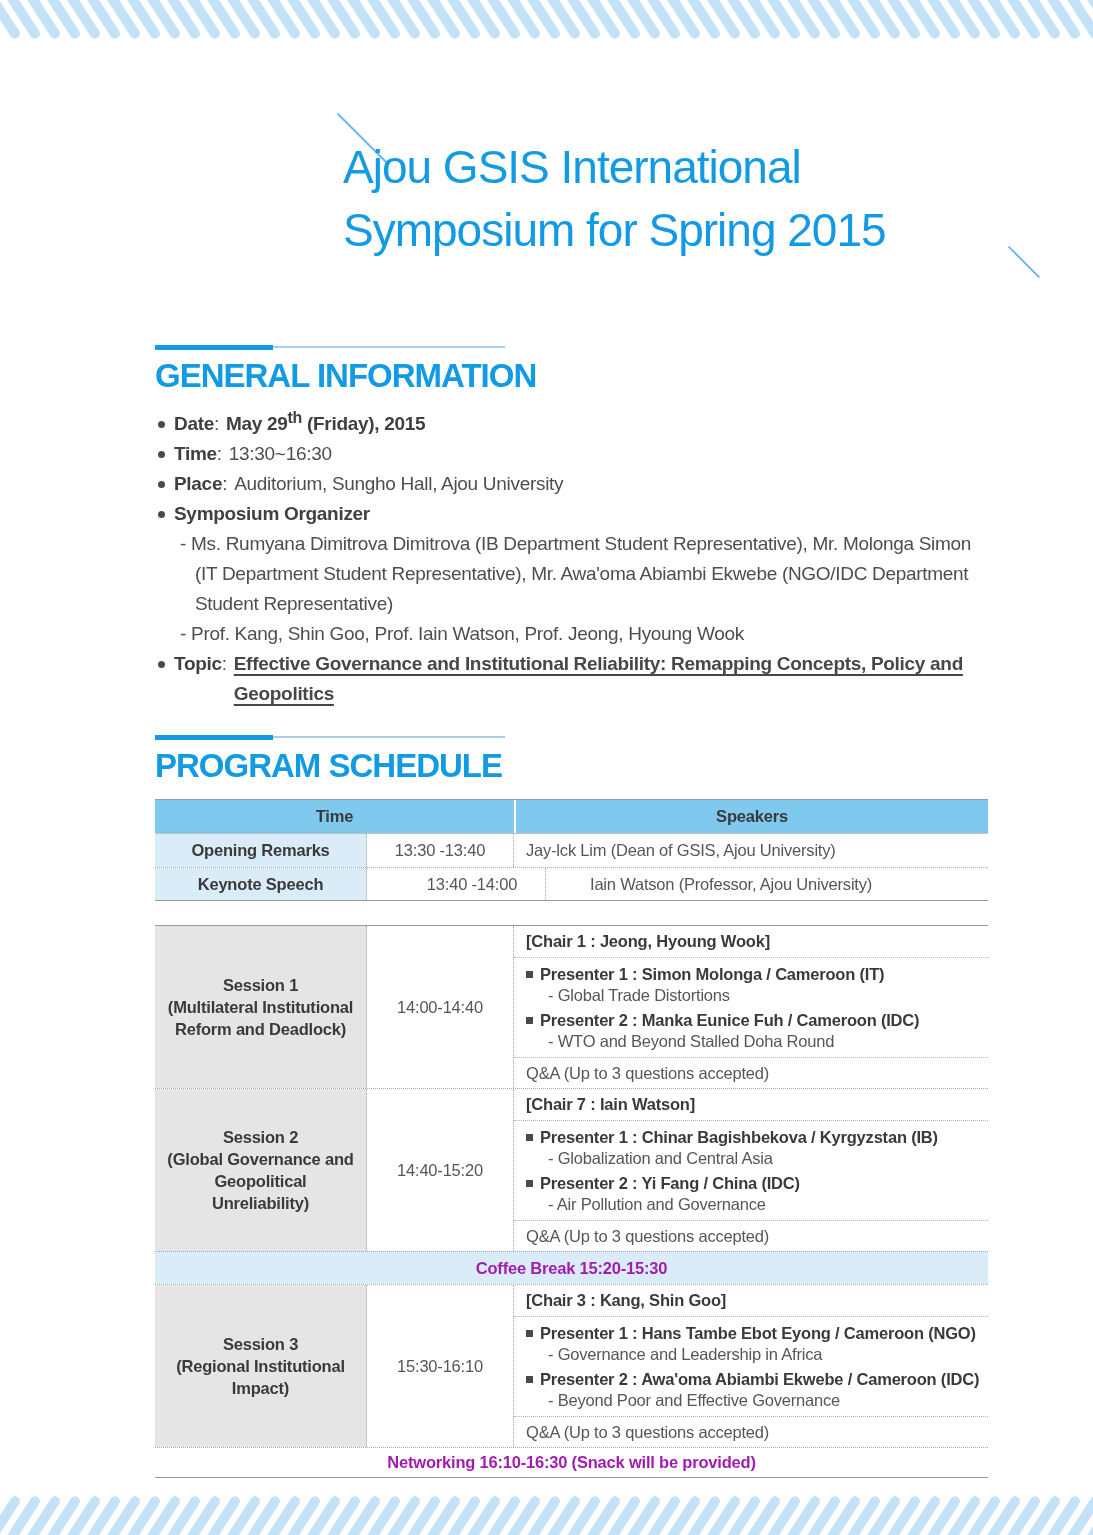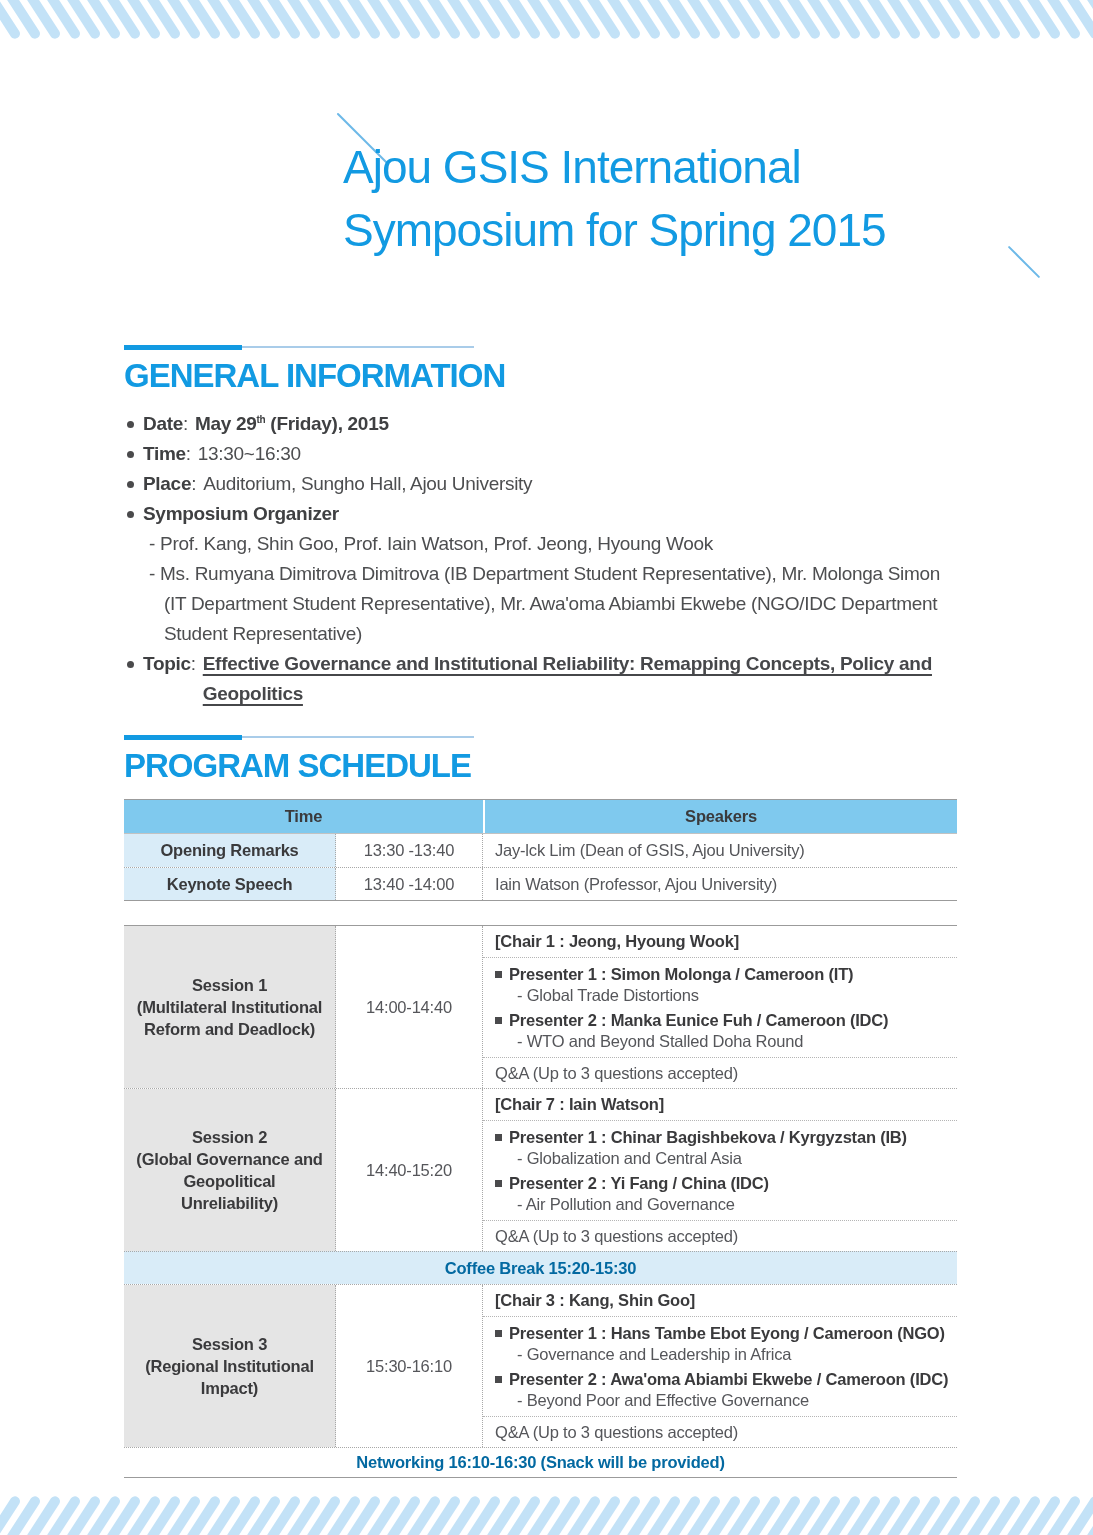--- a/index.html
+++ b/index.html
@@ -16,50 +16,50 @@
   .band-bottom i { height:76px; margin-bottom:-32px; transform:rotate(33deg); }
 
   
   .title-block { position:absolute; top:136px; left:343px; color:#129ae2; }
   .title-line { font-size:46px; font-weight:500; line-height:63px; letter-spacing:-1px; }
   .slash { position:absolute; height:2px; background:#6db9e8; border-radius:2px; }
   .slash-tl { width:70px; left:327px; top:137px; transform:rotate(45deg); }
   .slash-br { width:44px; left:1002px; top:261px; transform:rotate(45deg); }
 
   
-  section { position:absolute; left:124px; width:833px; color:#4d4e50; }
+  section { position:absolute; left:155px; width:833px; color:#4d4e50; }
   .general { top:344px; }
   .schedule { top:734px; }
   .deco-line { display:flex; align-items:center; width:350px; height:6px; }
   .deco-thick { width:118px; height:5px; background:#129ae2; }
   .deco-thin { flex:1; height:2px; background:#a9cce9; }
   h2 { color:#129ae2; font-size:33px; letter-spacing:-1px; margin:7px 0 14px 0; line-height:38px; }
 
   
   .bullets { font-size:19px; letter-spacing:-0.3px; line-height:30px; }
   .bullet-row { display:flex; align-items:flex-start; }
   .dot { flex:0 0 7px; width:7px; height:7px; border-radius:50%; background:#4a4a4c; margin:12px 9px 0 3px; }
   .blabel { font-weight:bold; color:#3f4042; white-space:nowrap; }
   .bsep { margin-right:7px; }
   .bval-bold { font-weight:bold; color:#3f4042; }
-  sup { font-size:10px; vertical-align:super; line-height:0; }
+  sup { font-size:16px; vertical-align:super; line-height:0; }
   .sub-line { margin-left:25px; padding-left:15px; text-indent:-15px; }
   .topic-val { flex:1; font-weight:bold; color:#46474a;
                text-decoration:underline; text-decoration-thickness:2px; text-underline-offset:4px; }
 
   
   .tbl { width:833px; font-size:16.5px; letter-spacing:-0.2px; color:#55565a;
          border-top:1px solid #9b9b9b; border-bottom:1px solid #9b9b9b; }
   .t1 { margin-top:13px; }
   .t1-header { display:grid; grid-template-columns:359px 474px; height:34px; background:#7fc9ee;
                border-bottom:1px solid #c2c2c2; font-weight:bold; color:#3a3a3c; }
   .t1-header > div { display:flex; align-items:center; justify-content:center; }
   .th-speakers { border-left:2px solid #fff; }
   .t1-row { display:grid; grid-template-columns:212px 147px 474px; height:33px; }
-  .t1-row + .t1-row { border-top:1px dotted #a8a8a8; }
+  .t1-row + .t1-row { border-top:1px dotted #a8a8a8;gap:32px; }
   .t1-row .c1 { background:#d9ecf8; font-weight:bold; color:#3a3a3c;
                 display:flex; align-items:center; justify-content:center; border-right:1px dotted #a8a8a8; }
   .t1-row .c2 { display:flex; align-items:center; justify-content:center; border-right:1px dotted #a8a8a8; }
   .t1-row .c3 { display:flex; align-items:center; padding-left:12px; }
 
   .tbl2 { margin-top:24px; }
   .session { display:grid; grid-template-columns:212px 147px 474px; }
   .sep-top { border-top:1px dotted #a8a8a8; }
   .s-label { background:#e5e5e5; border-right:1px dotted #a8a8a8; padding:8px 10px;
              display:flex; flex-direction:column; justify-content:center; text-align:center;
@@ -69,21 +69,21 @@
   .chair { height:32px; display:flex; align-items:center; padding-left:12px;
            font-weight:bold; color:#3a3a3c; border-bottom:1px dotted #b5b5b5; }
   .presenters { flex:1; padding:6px 8px 5px 12px; border-bottom:1px dotted #b5b5b5; }
   .presenter { display:flex; align-items:flex-start; }
   .presenter + .presenter { margin-top:4px; }
   .sq { flex:0 0 7px; width:7px; height:7px; background:#4a4a4c; margin:7px 7px 0 0; }
   .ptitle { font-weight:bold; color:#3a3a3c; line-height:21px; }
   .ptopic { line-height:21px; padding-left:8px; }
   .qa { height:30px; display:flex; align-items:center; padding-left:12px; }
   .fullrow { display:flex; align-items:center; justify-content:center;
-             font-weight:bold; color:#0369a1; }
+             font-weight:bold; color:#a21caf; }
   .coffee { height:33px; background:#d9ecf8; }
   .networking { height:30px; background:#fff; }
 </style>
 </head>
 <body>
 
 <div class="page">
 
   <div class="band band-top">
       <i></i>
@@ -182,22 +182,22 @@
           <span class="blabel">Place</span><span class="bsep">:</span><span>Auditorium, Sungho Hall, Ajou University</span>
         </div>
       </div>
 
       <div class="bullet-row">
         <span class="dot"></span>
         <div>
           <span class="blabel">Symposium Organizer</span>
         </div>
       </div>
+      <div class="sub-line">- Ms. Rumyana Dimitrova Dimitrova (IB Department Student Representative), Mr. Molonga Simon (IT Department Student Representative), Mr. Awa'oma Abiambi Ekwebe (NGO/IDC Department Student Representative)</div>
       <div class="sub-line">- Prof. Kang, Shin Goo, Prof. Iain Watson, Prof. Jeong, Hyoung Wook</div>
-      <div class="sub-line">- Ms. Rumyana Dimitrova Dimitrova (IB Department Student Representative), Mr. Molonga Simon (IT Department Student Representative), Mr. Awa'oma Abiambi Ekwebe (NGO/IDC Department Student Representative)</div>
 
       <div class="bullet-row">
         <span class="dot"></span>
         <span class="blabel">Topic</span>
           <span class="bsep">:</span>
         <span class="topic-val">Effective Governance and Institutional Reliability: Remapping Concepts, Policy and Geopolitics</span>
       </div>
 
     </div>
   </section>

